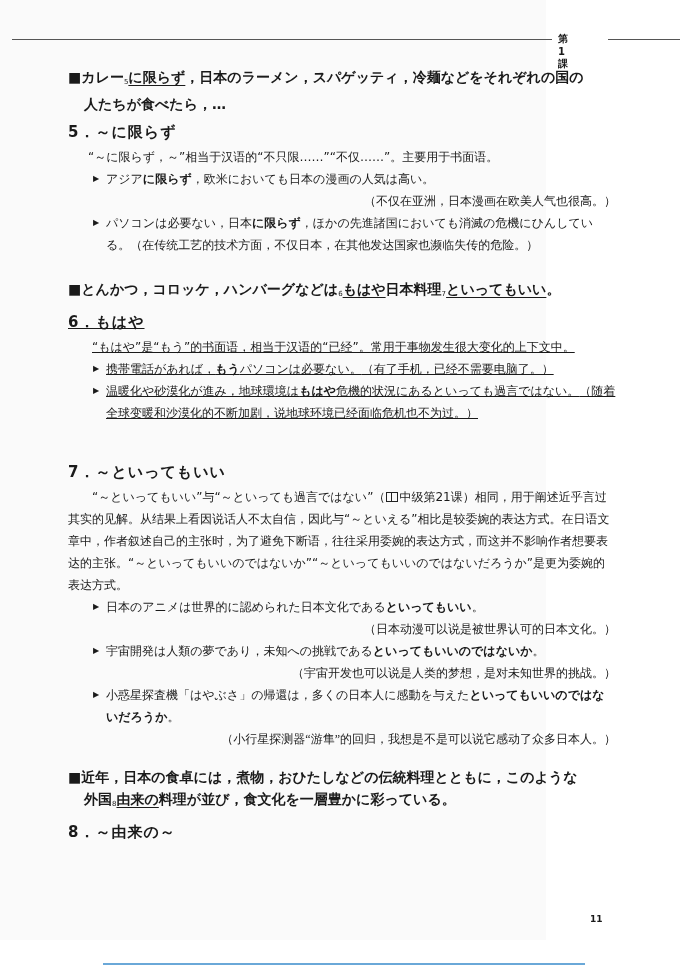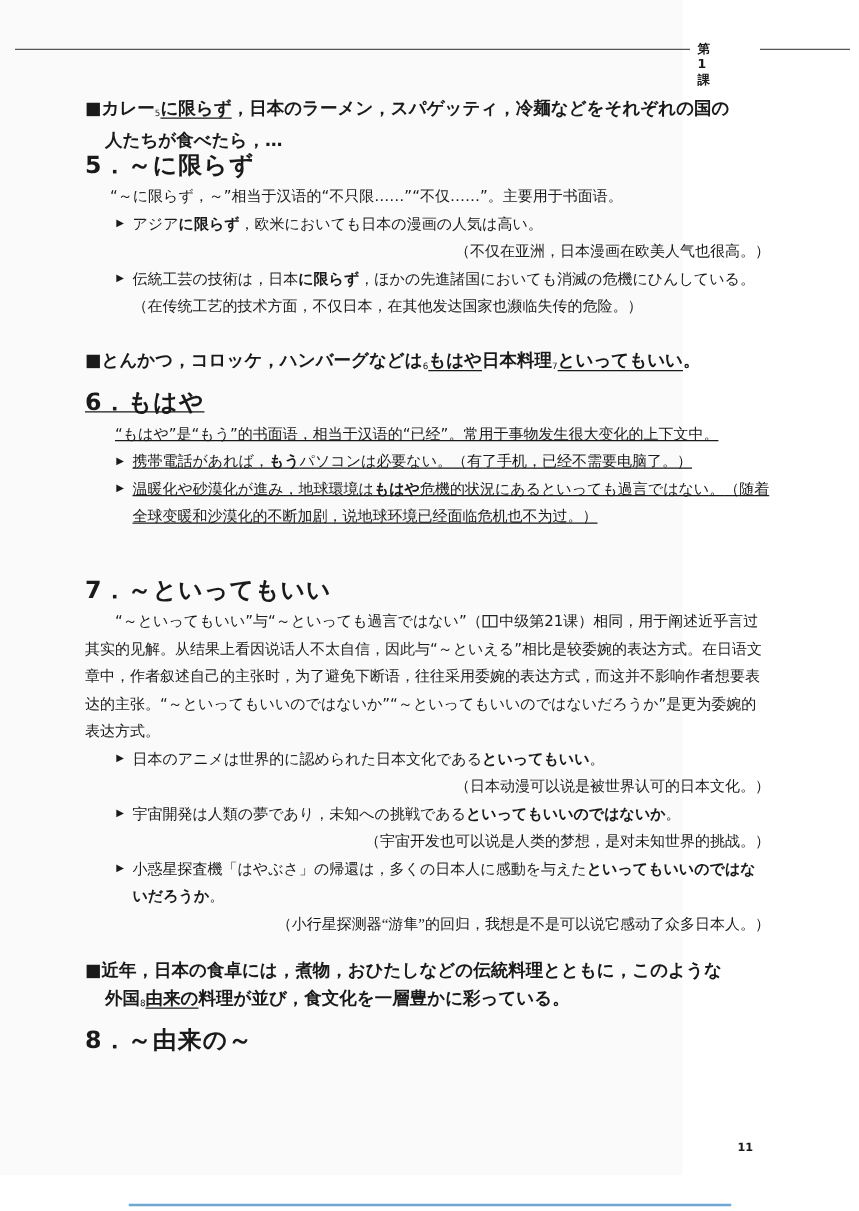--- a/index.html
+++ b/index.html
@@ -19,21 +19,21 @@
     position:absolute; top:32px; left:558px; font-size:10px; font-weight:bold; letter-spacing:1px;
   }
   .content { position:absolute; left:68px; top:66px; width:548px; }
   .block { position:absolute; left:0; width:548px; }
   .key {
     font-weight:bold; font-size:14px; line-height:22px;
   }
   .key .indent { padding-left:16px; display:block; }
   .key u { text-decoration:underline; text-underline-offset:3px; }
   .key sub { font-size:7px; font-weight:normal; vertical-align:-2px; }
-  .sec-title { font-weight:bold; font-size:19px; line-height:20px; letter-spacing:1px; }
+  .sec-title { font-weight:bold; font-size:15px; line-height:20px; letter-spacing:1px; }
   .para { font-size:12px; line-height:22px; }
   .para.indent-first { text-indent:24px; }
   .ex { font-size:12px; line-height:22px; padding-left:24px; position:relative; }
   .ex .bullet { position:absolute; left:25px; top:0; font-size:8px; }
   .ex .txt { display:block; padding-left:14px; }
   .ex b { font-weight:bold; }
   .trans { font-size:12px; line-height:22px; text-align:right;font-family:Liberation Serif, serif; }
   .ruby { position:relative; display:inline-block; }
   .ruby .rt { position:absolute; top:-9px; left:0; width:100%; text-align:center; font-size:6px; }
   .page-num { position:absolute; left:590px; top:914px; font-size:9px; font-weight:bold; }
@@ -44,36 +44,36 @@
 </head>
 <body>
 
 <div class="page">
   <div class="header-rule left"></div>
   <div class="lesson-label">第1課</div>
   <div class="header-rule right"></div>
 
   <div class="content">
 
-    <div class="block key" style="top:10px;" id="ks0">
+    <div class="block key" style="top:0px;" id="ks0">
         <span style="display: block;"><span>■カレー</span><sub>5</sub><u>に限らず</u><span>，日本のラーメン，スパゲッティ，冷麺などをそれぞれの国の</span></span>
         <span class="indent" style="display: block;"><span>人たちが食べたら，…</span></span>
       </div>
 
     <div class="block" style="top:56px;">
       <div class="sec-title">5．～に限らず</div>
       <div class="para" style="padding-left:20px;margin-top:4px;">“～に限らず，～”相当于汉语的“不只限……”“不仅……”。主要用于书面语。</div>
       <div class="ex">
         <span class="bullet">▶</span>
         <span class="txt"><span>アジア</span><b>に限らず</b><span>，欧米においても日本の漫画の人気は高い。</span></span>
       </div>
       <div class="trans">（不仅在亚洲，日本漫画在欧美人气也很高。）</div>
       <div class="ex">
         <span class="bullet">▶</span>
-        <span class="txt"><span>伝統工芸の技術は，日本</span><b>に限らず</b><span>，ほかの先進諸国においても消滅の危機にひんしている。</span><span>（在传统工艺的技术方面，不仅日本，在其他发达国家也濒临失传的危险。）</span></span>
+        <span class="txt"><span>パソコンは必要ない，日本</span><b>に限らず</b><span>，ほかの先進諸国においても消滅の危機にひんしている。</span><span>（在传统工艺的技术方面，不仅日本，在其他发达国家也濒临失传的危险。）</span></span>
       </div>
     </div>
 
     <div class="block key" style="top:212px;" id="ks1">
         <span style="display: block;"><span>■とんかつ，コロッケ，ハンバーグなどは</span><sub>6</sub><u>もはや</u><span>日本料理</span><sub>7</sub><u>といってもいい</u><span>。</span></span>
       </div>
 
     <div class="block" style="top:246px;text-decoration:underline;">
       <div class="sec-title">6．もはや</div>
       <div class="para indent-first" style="margin-top:4px;">“もはや”是“もう”的书面语，相当于汉语的“已经”。常用于事物发生很大变化的上下文中。</div>

